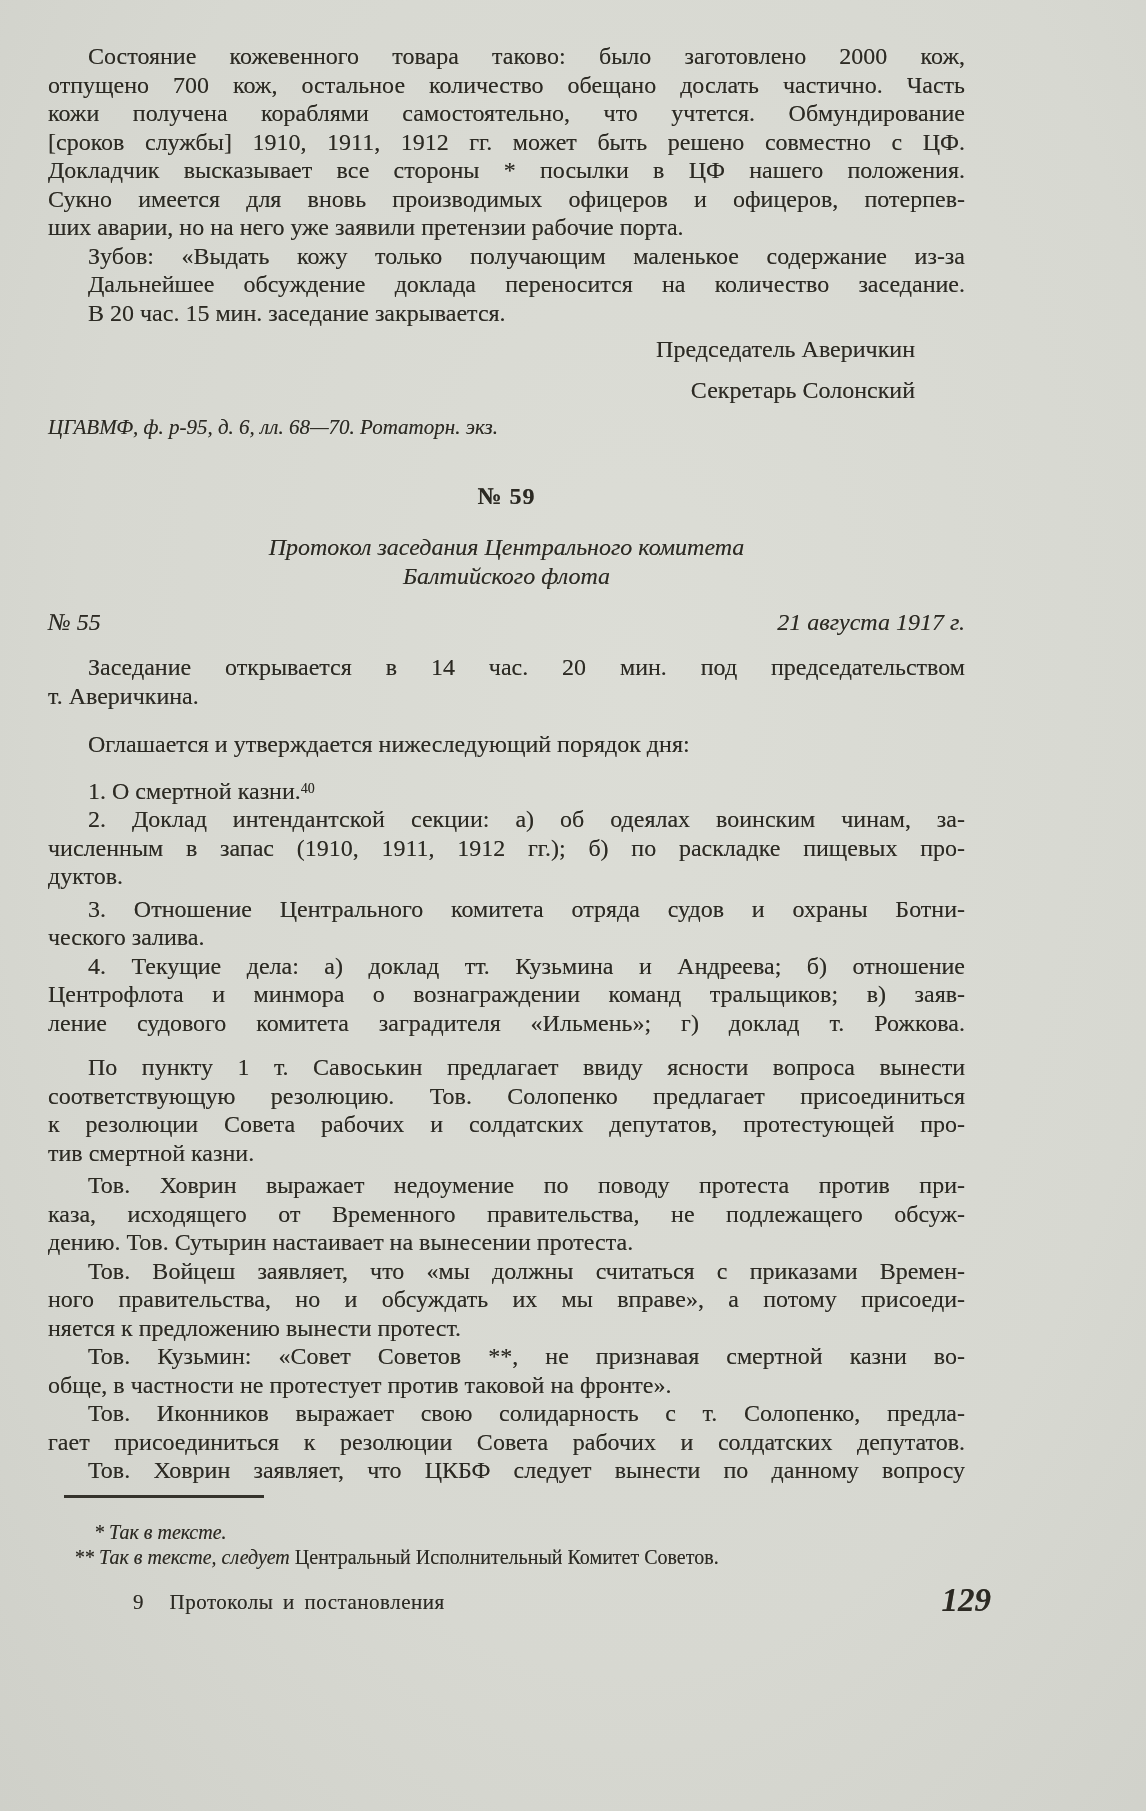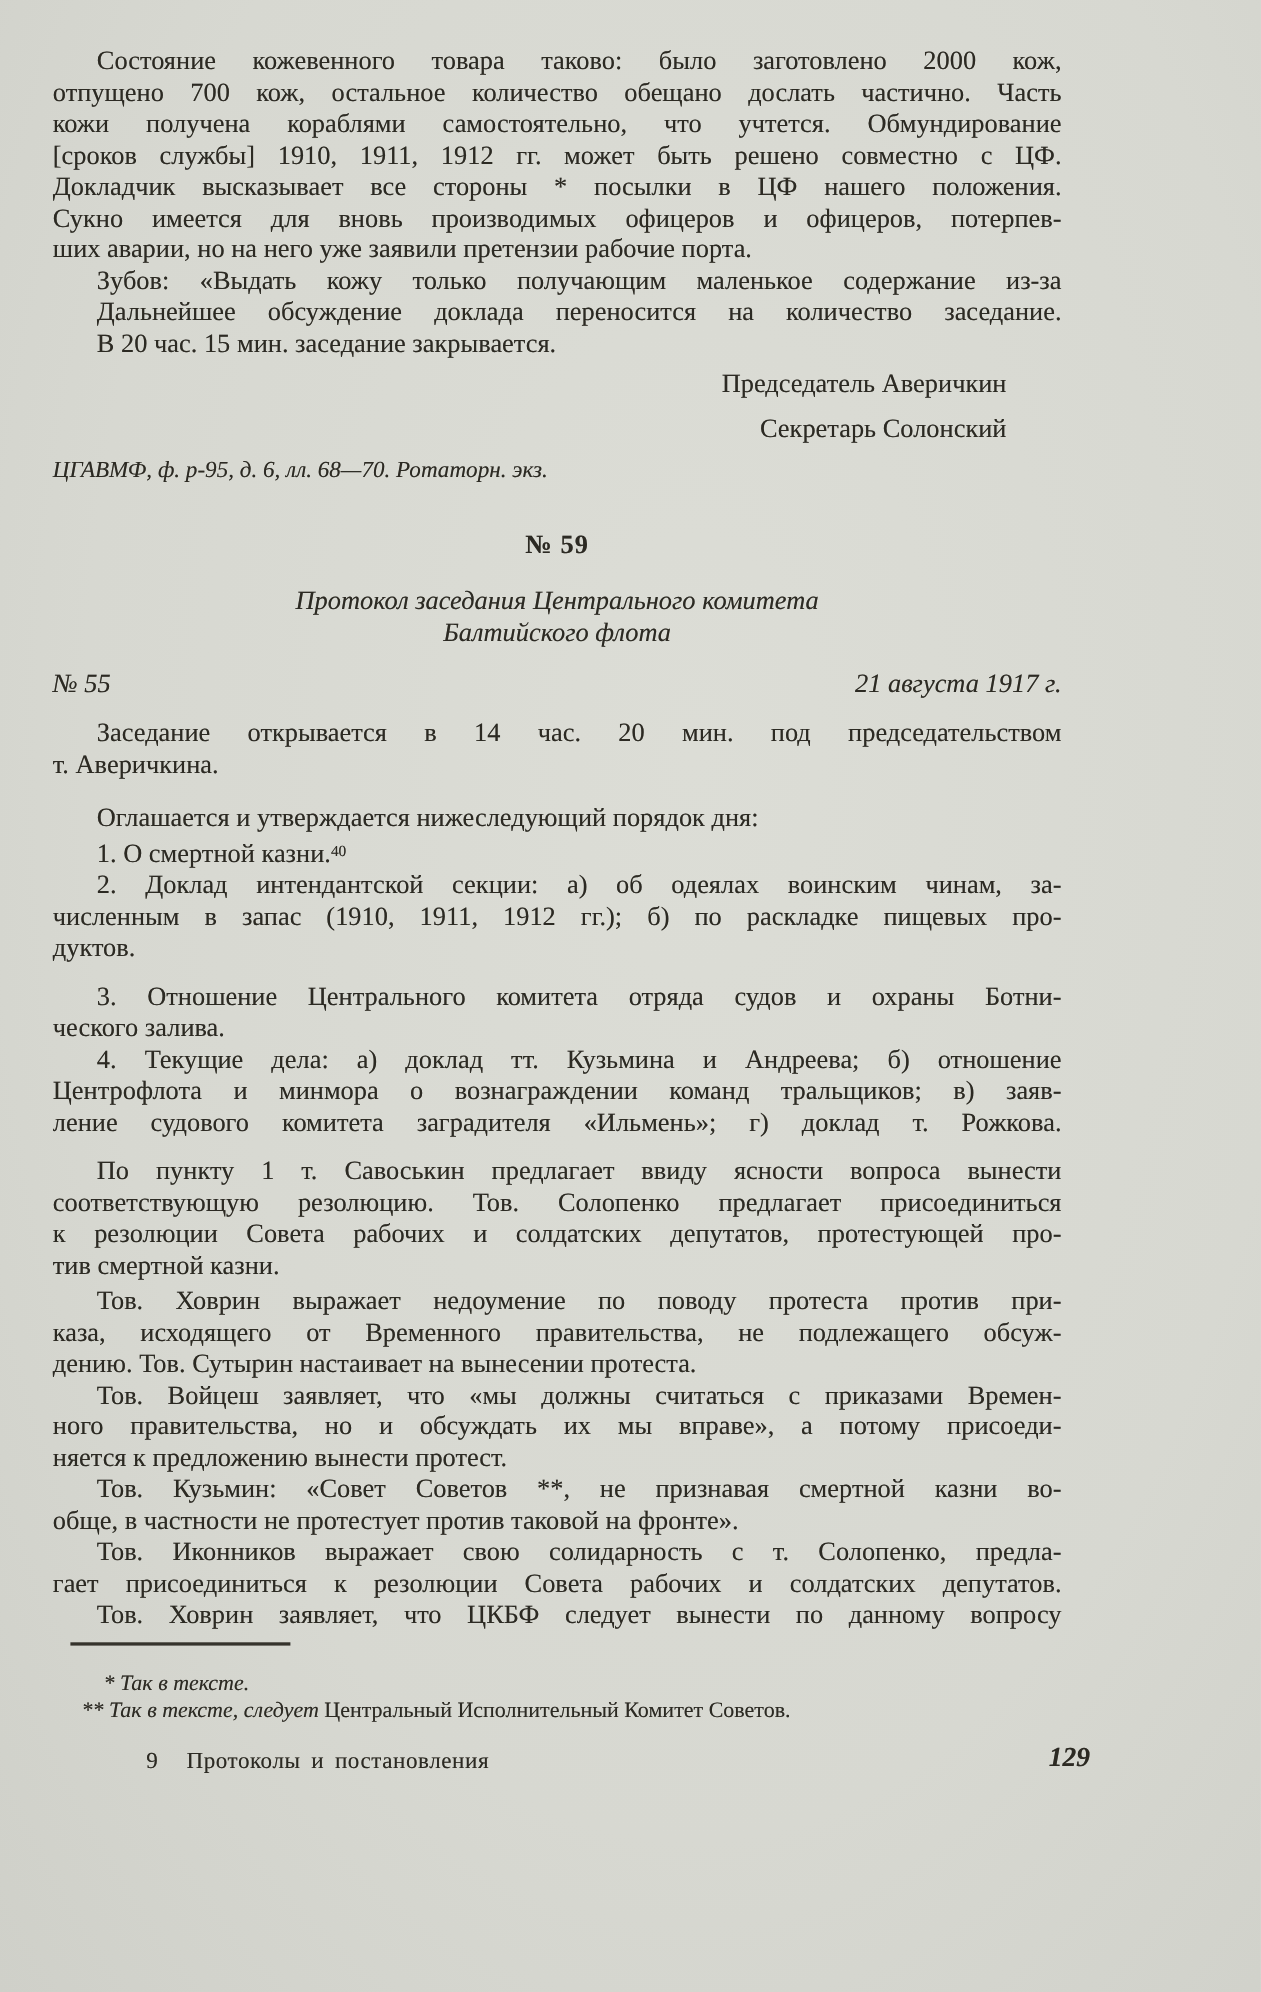--- a/index.html
+++ b/index.html
@@ -42,21 +42,21 @@
   [data-name="footnote-1"] { padding-left: 46px; }
   [data-name="footnote-2"] { padding-left: 26px; }
   .footer-row {
     margin-top: 18px; position: relative;
     font-size: 21px; line-height: 28px;
   }
   .footer-sig-num { padding-left: 85px; }
   .footer-label { margin-left: 26px; letter-spacing: 0.5px; word-spacing: 4px; }
   .page-num {
     position: absolute; right: -26px; top: -2px;
-    font-style: italic; font-size: 25px; font-weight: 600;
+    font-style: italic; font-size: 33px; font-weight: 600;
   }
 </style>
 </head>
 <body data-name="book-page-scan">
 
 <div id="doc" data-name="document-page">
 
   <div class="para" data-name="paragraph-leather-report" style="margin-top: 0px;">
       <div class="line first just" data-name="text-line">Состояние кожевенного товара таково: было заготовлено 2000 кож,</div>
       <div class="line just" data-name="text-line">отпущено 700 кож, остальное количество обещано дослать частично. Часть</div>
@@ -89,29 +89,29 @@
       <span data-name="protocol-number">№ 55</span>
       <span data-name="protocol-date">21 августа 1917 г.</span>
     </div>
     <div class="para" data-name="paragraph-session-opened" style="margin-top: 16px;">
       <div class="line first just" data-name="text-line">Заседание открывается в 14 час. 20 мин. под председательством</div>
       <div class="line" data-name="text-line">т. Аверичкина.</div>
     </div>
     <div class="para" data-name="paragraph-agenda-intro" style="margin-top: 20px;">
       <div class="line first" data-name="text-line">Оглашается и утверждается нижеследующий порядок дня:</div>
     </div>
-    <div class="para" data-name="agenda-item-1" style="margin-top: 4px;">
+    <div class="para" data-name="agenda-item-1" style="margin-top: 18px;">
       <div class="line first" data-name="text-line"><span>1. О смертной казни.</span><sup data-name="footnote-reference-number">40</sup></div>
     </div>
     <div class="para" data-name="agenda-item-2" style="margin-top: 0px;">
       <div class="line first just" data-name="text-line">2. Доклад интендантской секции: а) об одеялах воинским чинам, за-</div>
       <div class="line just" data-name="text-line">численным в запас (1910, 1911, 1912 гг.); б) по раскладке пищевых про-</div>
       <div class="line" data-name="text-line">дуктов.</div>
     </div>
-    <div class="para" data-name="agenda-item-3" style="margin-top: 16px;">
+    <div class="para" data-name="agenda-item-3" style="margin-top: 4px;">
       <div class="line first just" data-name="text-line">3. Отношение Центрального комитета отряда судов и охраны Ботни-</div>
       <div class="line" data-name="text-line">ческого залива.</div>
     </div>
     <div class="para" data-name="agenda-item-4" style="margin-top: 0px;">
       <div class="line first just" data-name="text-line">4. Текущие дела: а) доклад тт. Кузьмина и Андреева; б) отношение</div>
       <div class="line just" data-name="text-line">Центрофлота и минмора о вознаграждении команд тральщиков; в) заяв-</div>
       <div class="line just" data-name="text-line">ление судового комитета заградителя «Ильмень»; г) доклад т. Рожкова.</div>
     </div>
     <div class="para" data-name="paragraph-point1-savoskin-solopenko" style="margin-top: 16px;">
       <div class="line first just" data-name="text-line">По пункту 1 т. Савоськин предлагает ввиду ясности вопроса вынести</div>

